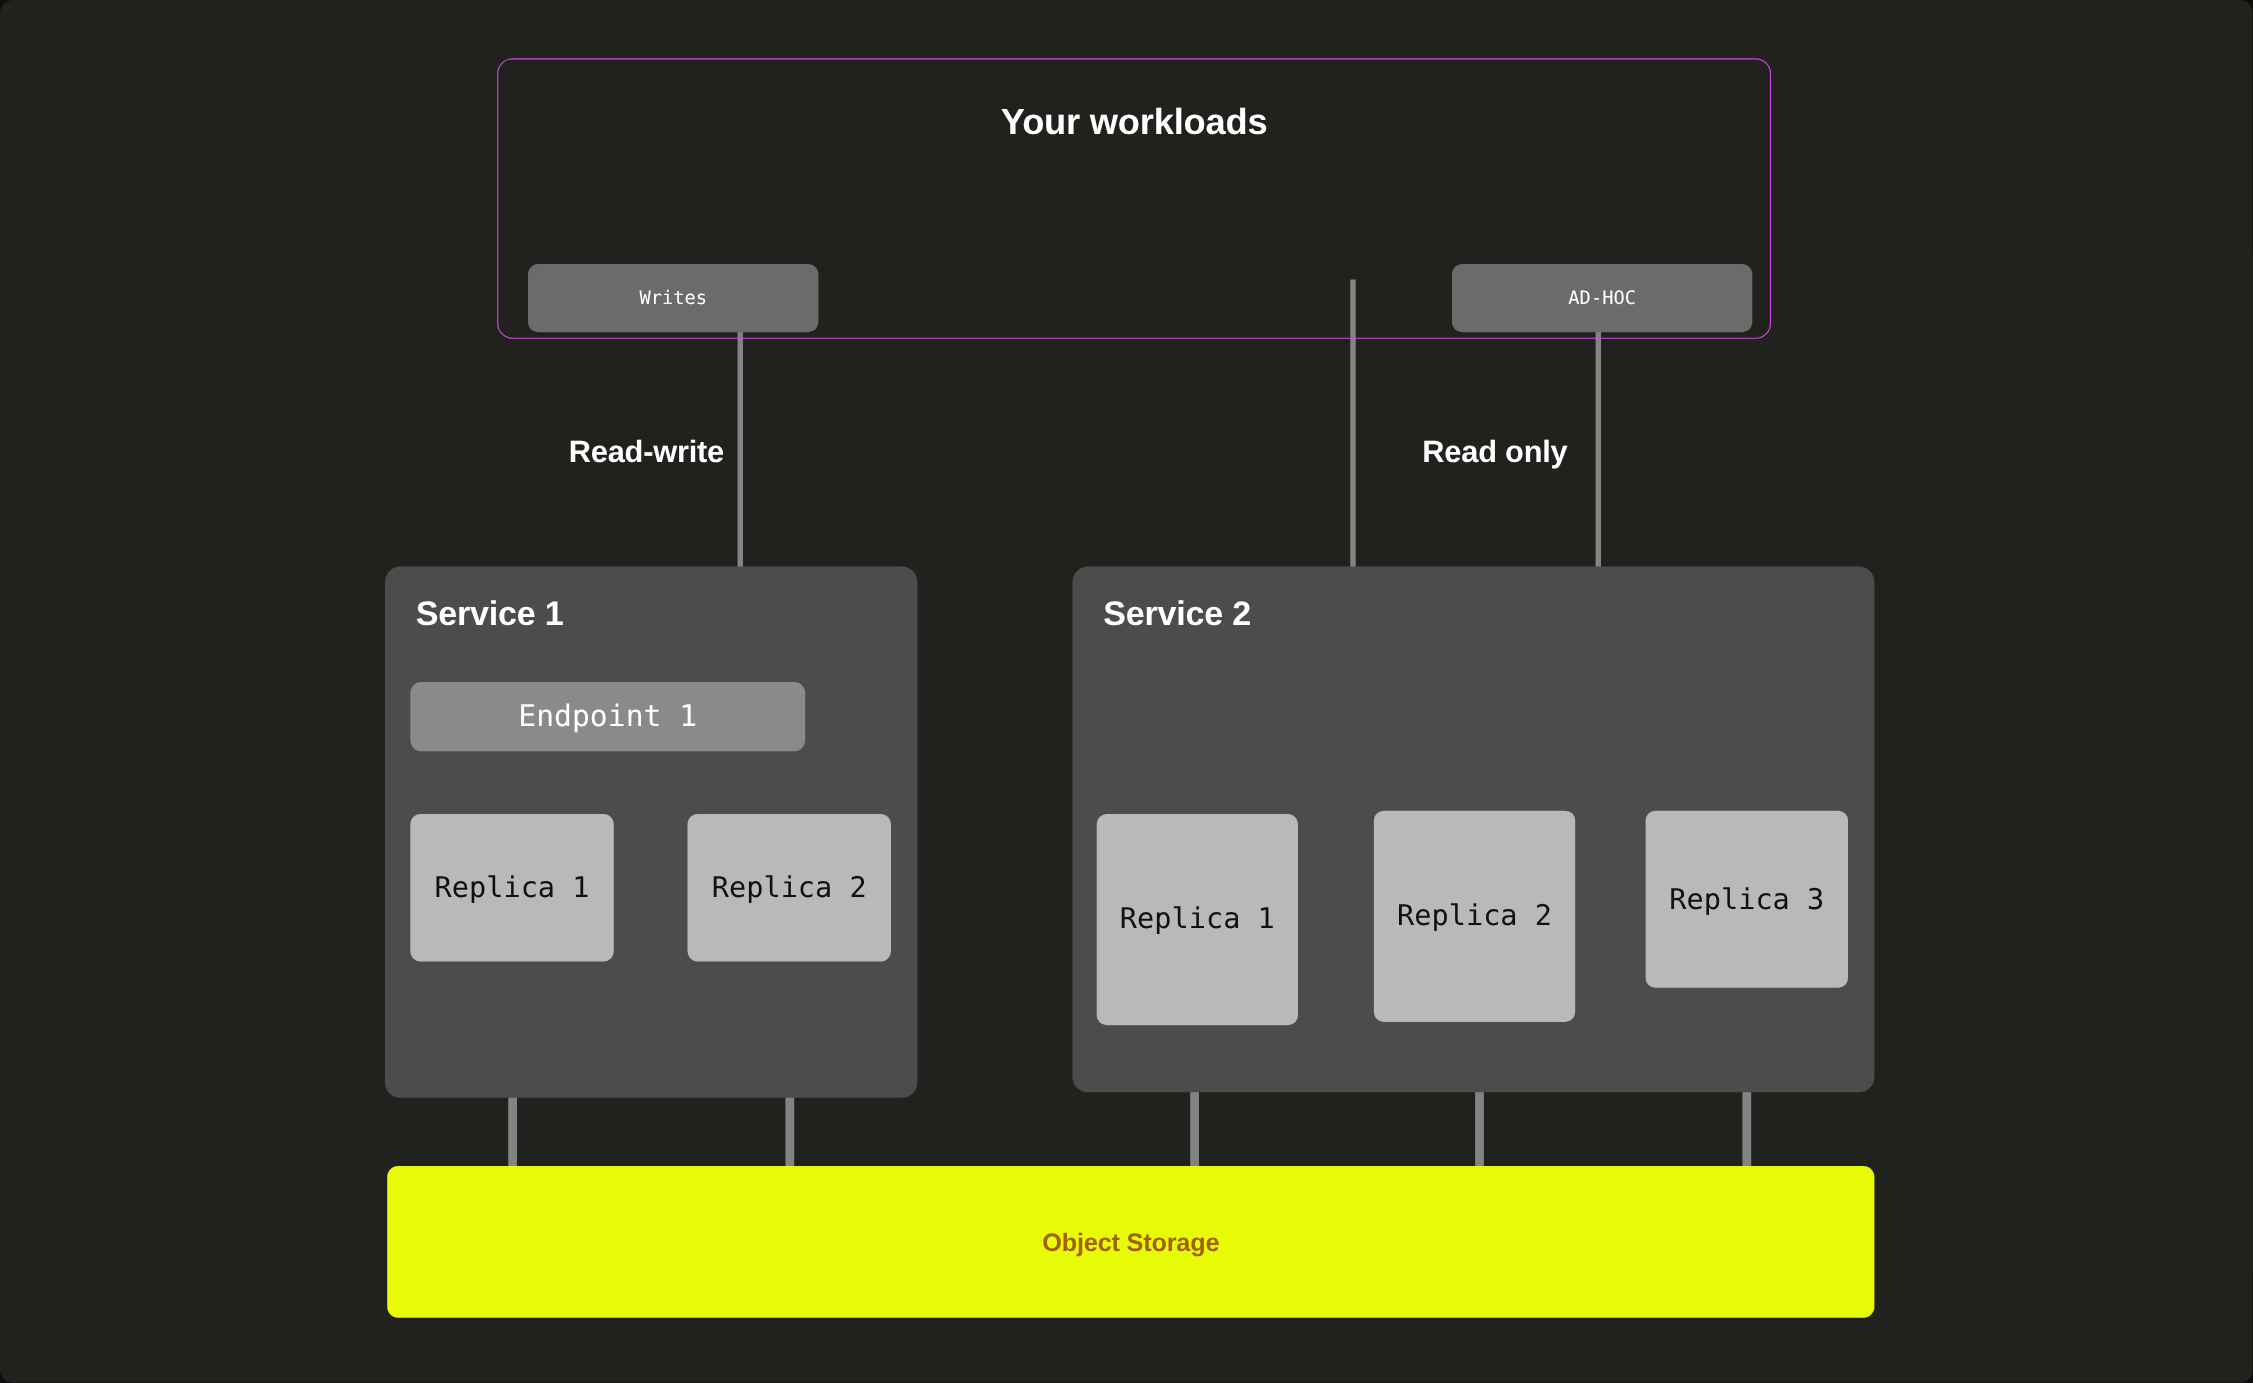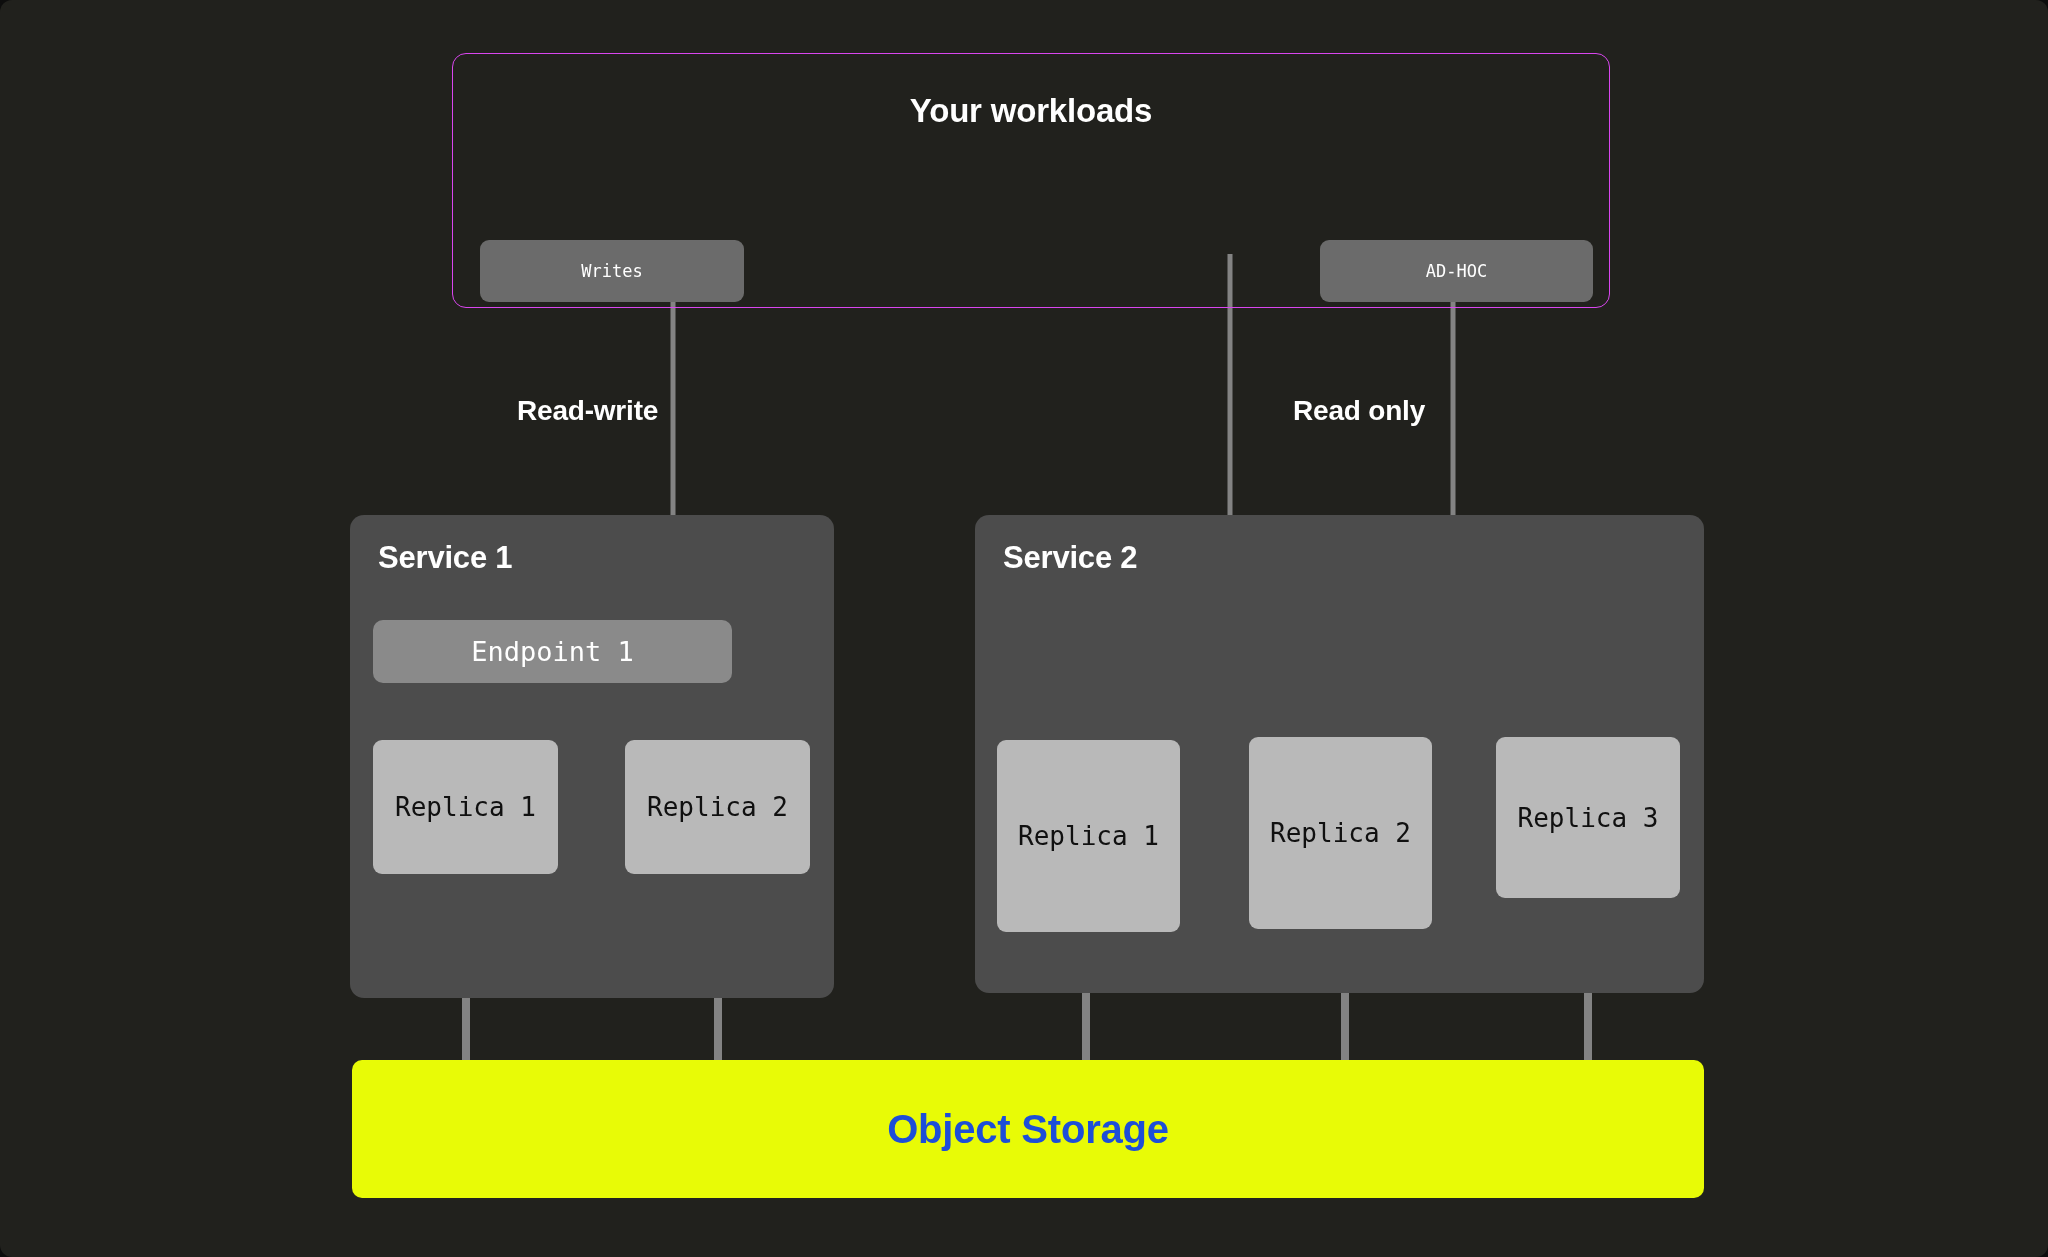--- a/index.html
+++ b/index.html
@@ -116,22 +116,22 @@
 
   
   #object-storage {
     position: absolute;
     left: 352px;
     top: 1060px;
     width: 1352px;
     height: 138px;
     background: #e8fb06;
     border-radius: 10px;
-    color: #1d4ed8;
-    font-size: 40px;
+    color: #a16207;
+    font-size: 23px;
     font-weight: bold;
     letter-spacing: -0.2px;
   }
 
   
   #wires { position: absolute; left: 0; top: 0; width: 2048px; height: 1257px; pointer-events: none; }
 
   
   .edge-label {
     position: absolute;

